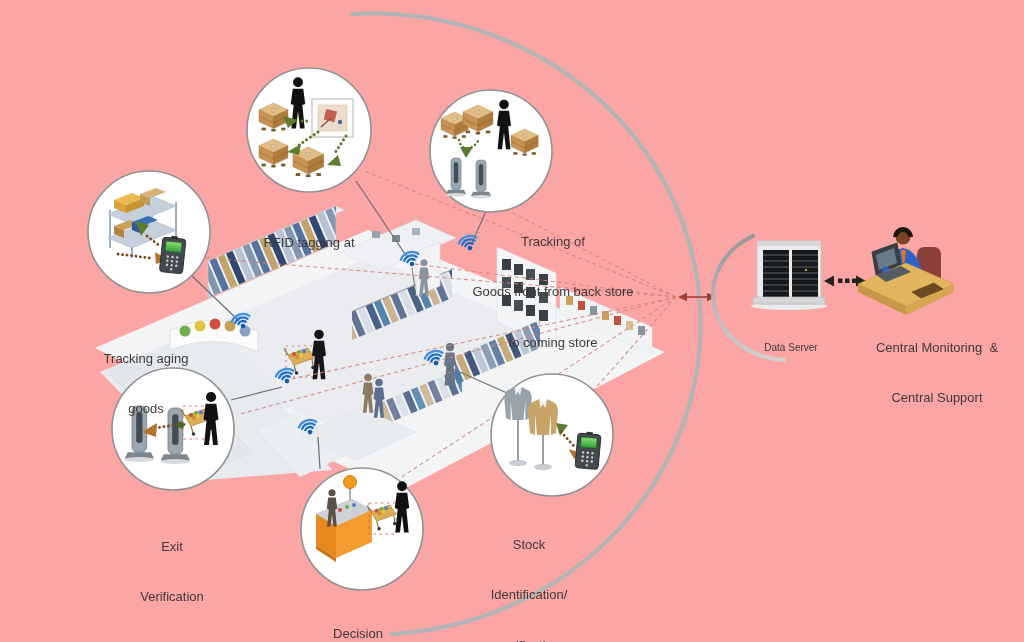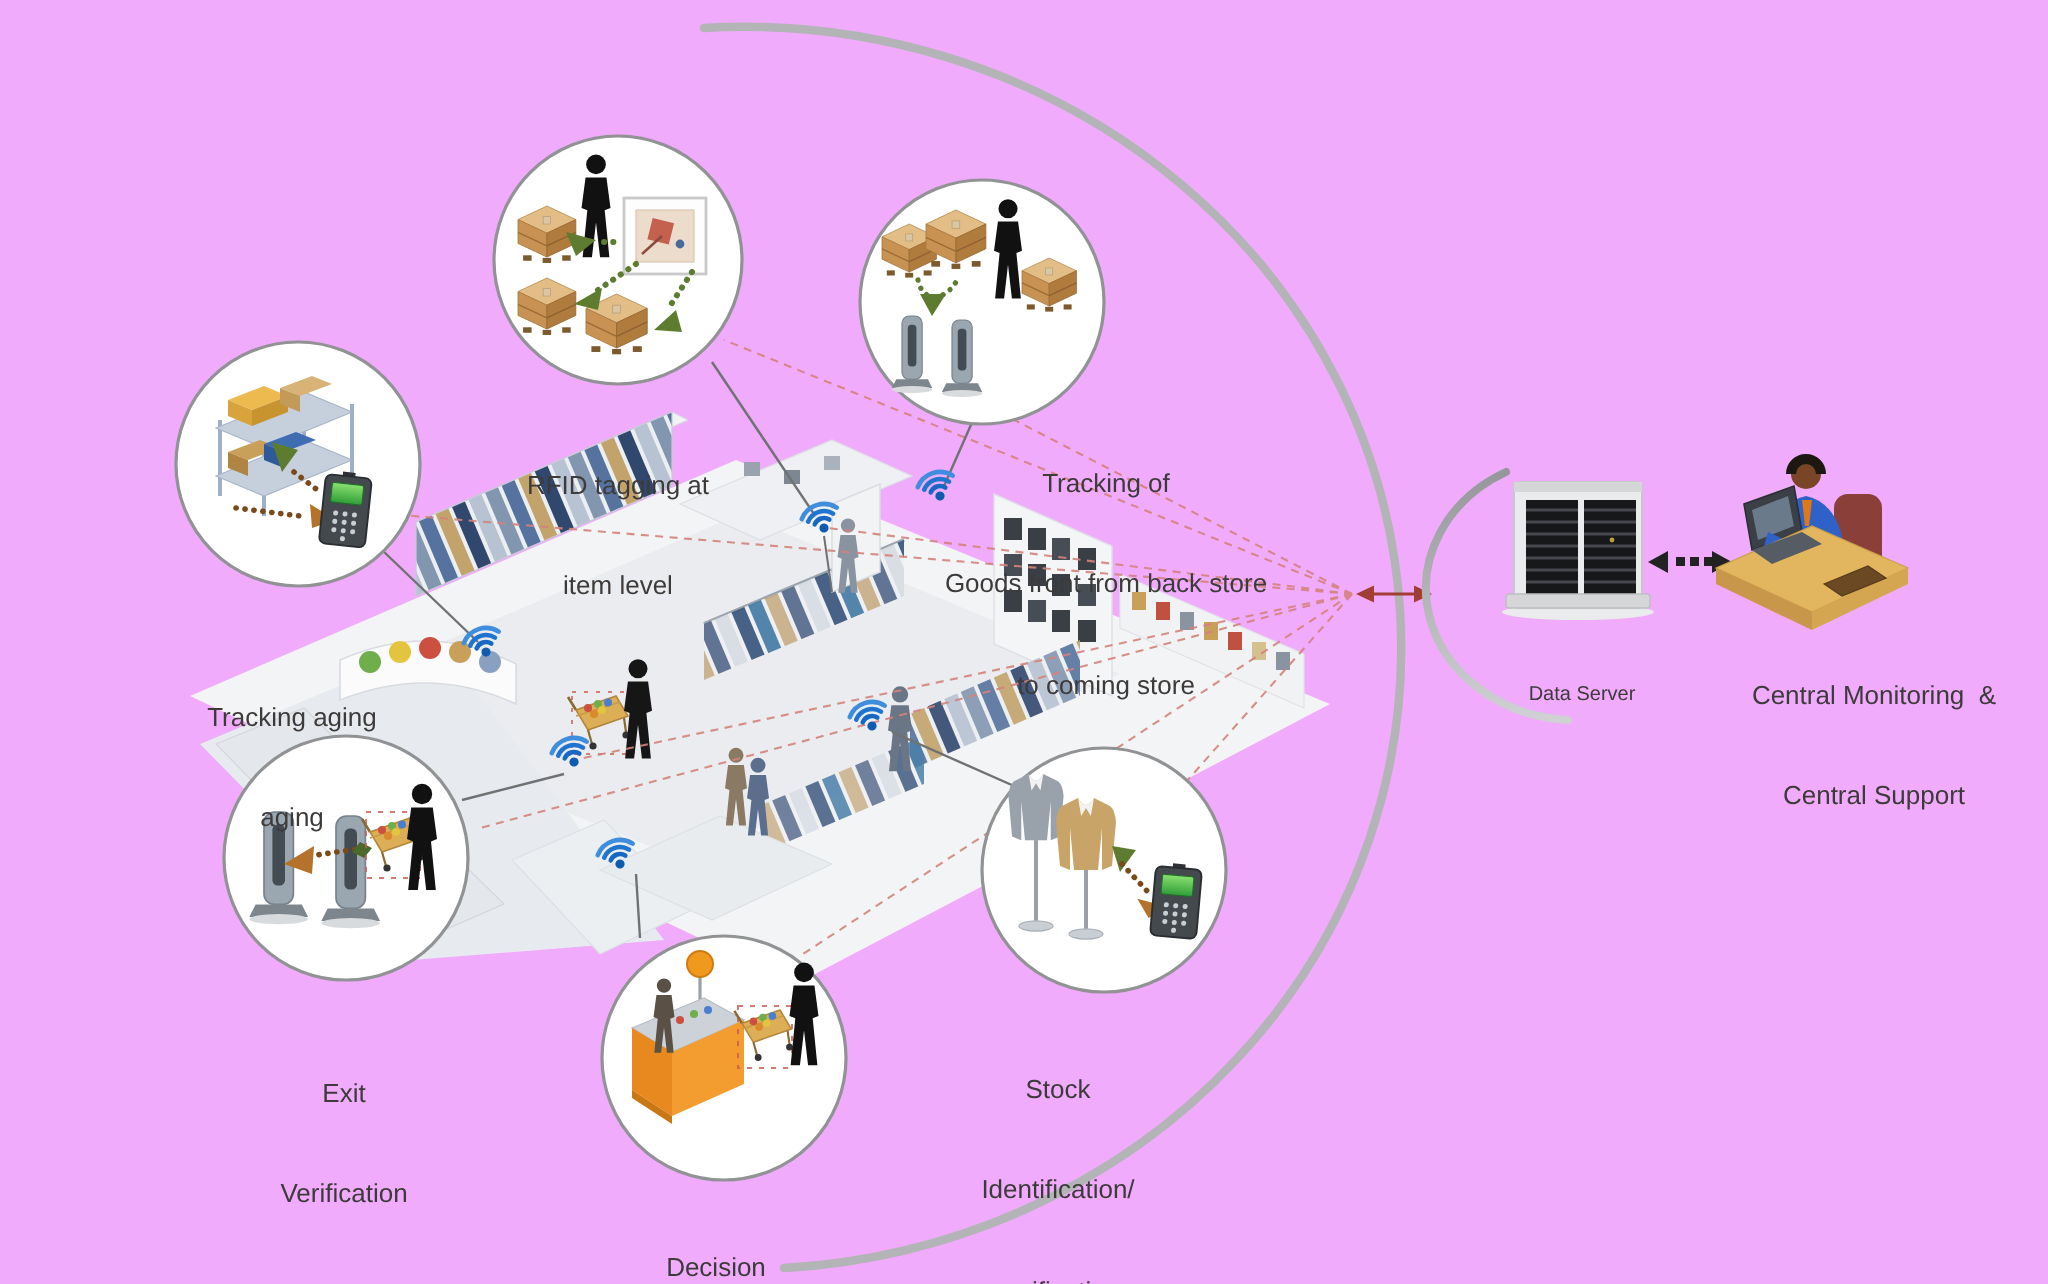--- a/index.html
+++ b/index.html
@@ -1,17 +1,17 @@
 <!DOCTYPE html>
 <html><head>
 <meta charset="utf-8">
 <style>
   html,body{margin:0;padding:0;background:#ffffff;}
   .stage{
-    position:relative;width:1024px;height:642px;background:#f0abfc;overflow:hidden;
+    position:relative;width:1024px;height:642px;background:#fca5a5;overflow:hidden;
     font-family:"Liberation Sans", sans-serif;
   }
   .stage svg{position:absolute;left:0;top:0;}
   .lbl{
     position:absolute;text-align:center;color:#3d3a3a;font-size:13px;line-height:1.3;
     white-space:pre-wrap;
   }
   .lbl span{display:block;}
   .lbl-lg{font-size:10px;}
 </style>
@@ -370,32 +370,31 @@
     <polygon points="858,284 906,263 954,284 906,306" fill="#e2b65e" stroke="#caa04a" stroke-width="0.6"></polygon>
     <polygon points="876,275 901,266 911,272 886,282" fill="#565c63"></polygon>
     <polygon points="858,284 906,306 906,315 858,292" fill="#c8974a"></polygon>
     <polygon points="906,306 954,284 954,292 906,315" fill="#d5a652"></polygon>
     <polygon points="912,292 934,283 943,289 921,298" fill="#6b4a23" stroke="#55391a" stroke-width="0.6"></polygon>
   </g>
 </svg>
 
   <div class="lbl" style="left:214px;top:201px;width:190px;">
     <span>RFID tagging at</span>
-    <span>item level</span>
   </div>
 
   <div class="lbl" style="left:433px;top:200px;width:240px;">
     <span>Tracking of</span>
     <span>Goods front from back store</span>
     <span>to coming store</span>
   </div>
 
   <div class="lbl" style="left:56px;top:317px;width:180px;">
     <span>Tracking aging</span>
-    <span>aging</span>
+    <span>goods</span>
   </div>
 
   <div class="lbl" style="left:82px;top:505px;width:180px;">
     <span>Exit</span>
     <span>Verification</span>
   </div>
 
   <div class="lbl" style="left:268px;top:592px;width:180px;">
     <span>Decision</span>
   </div>

